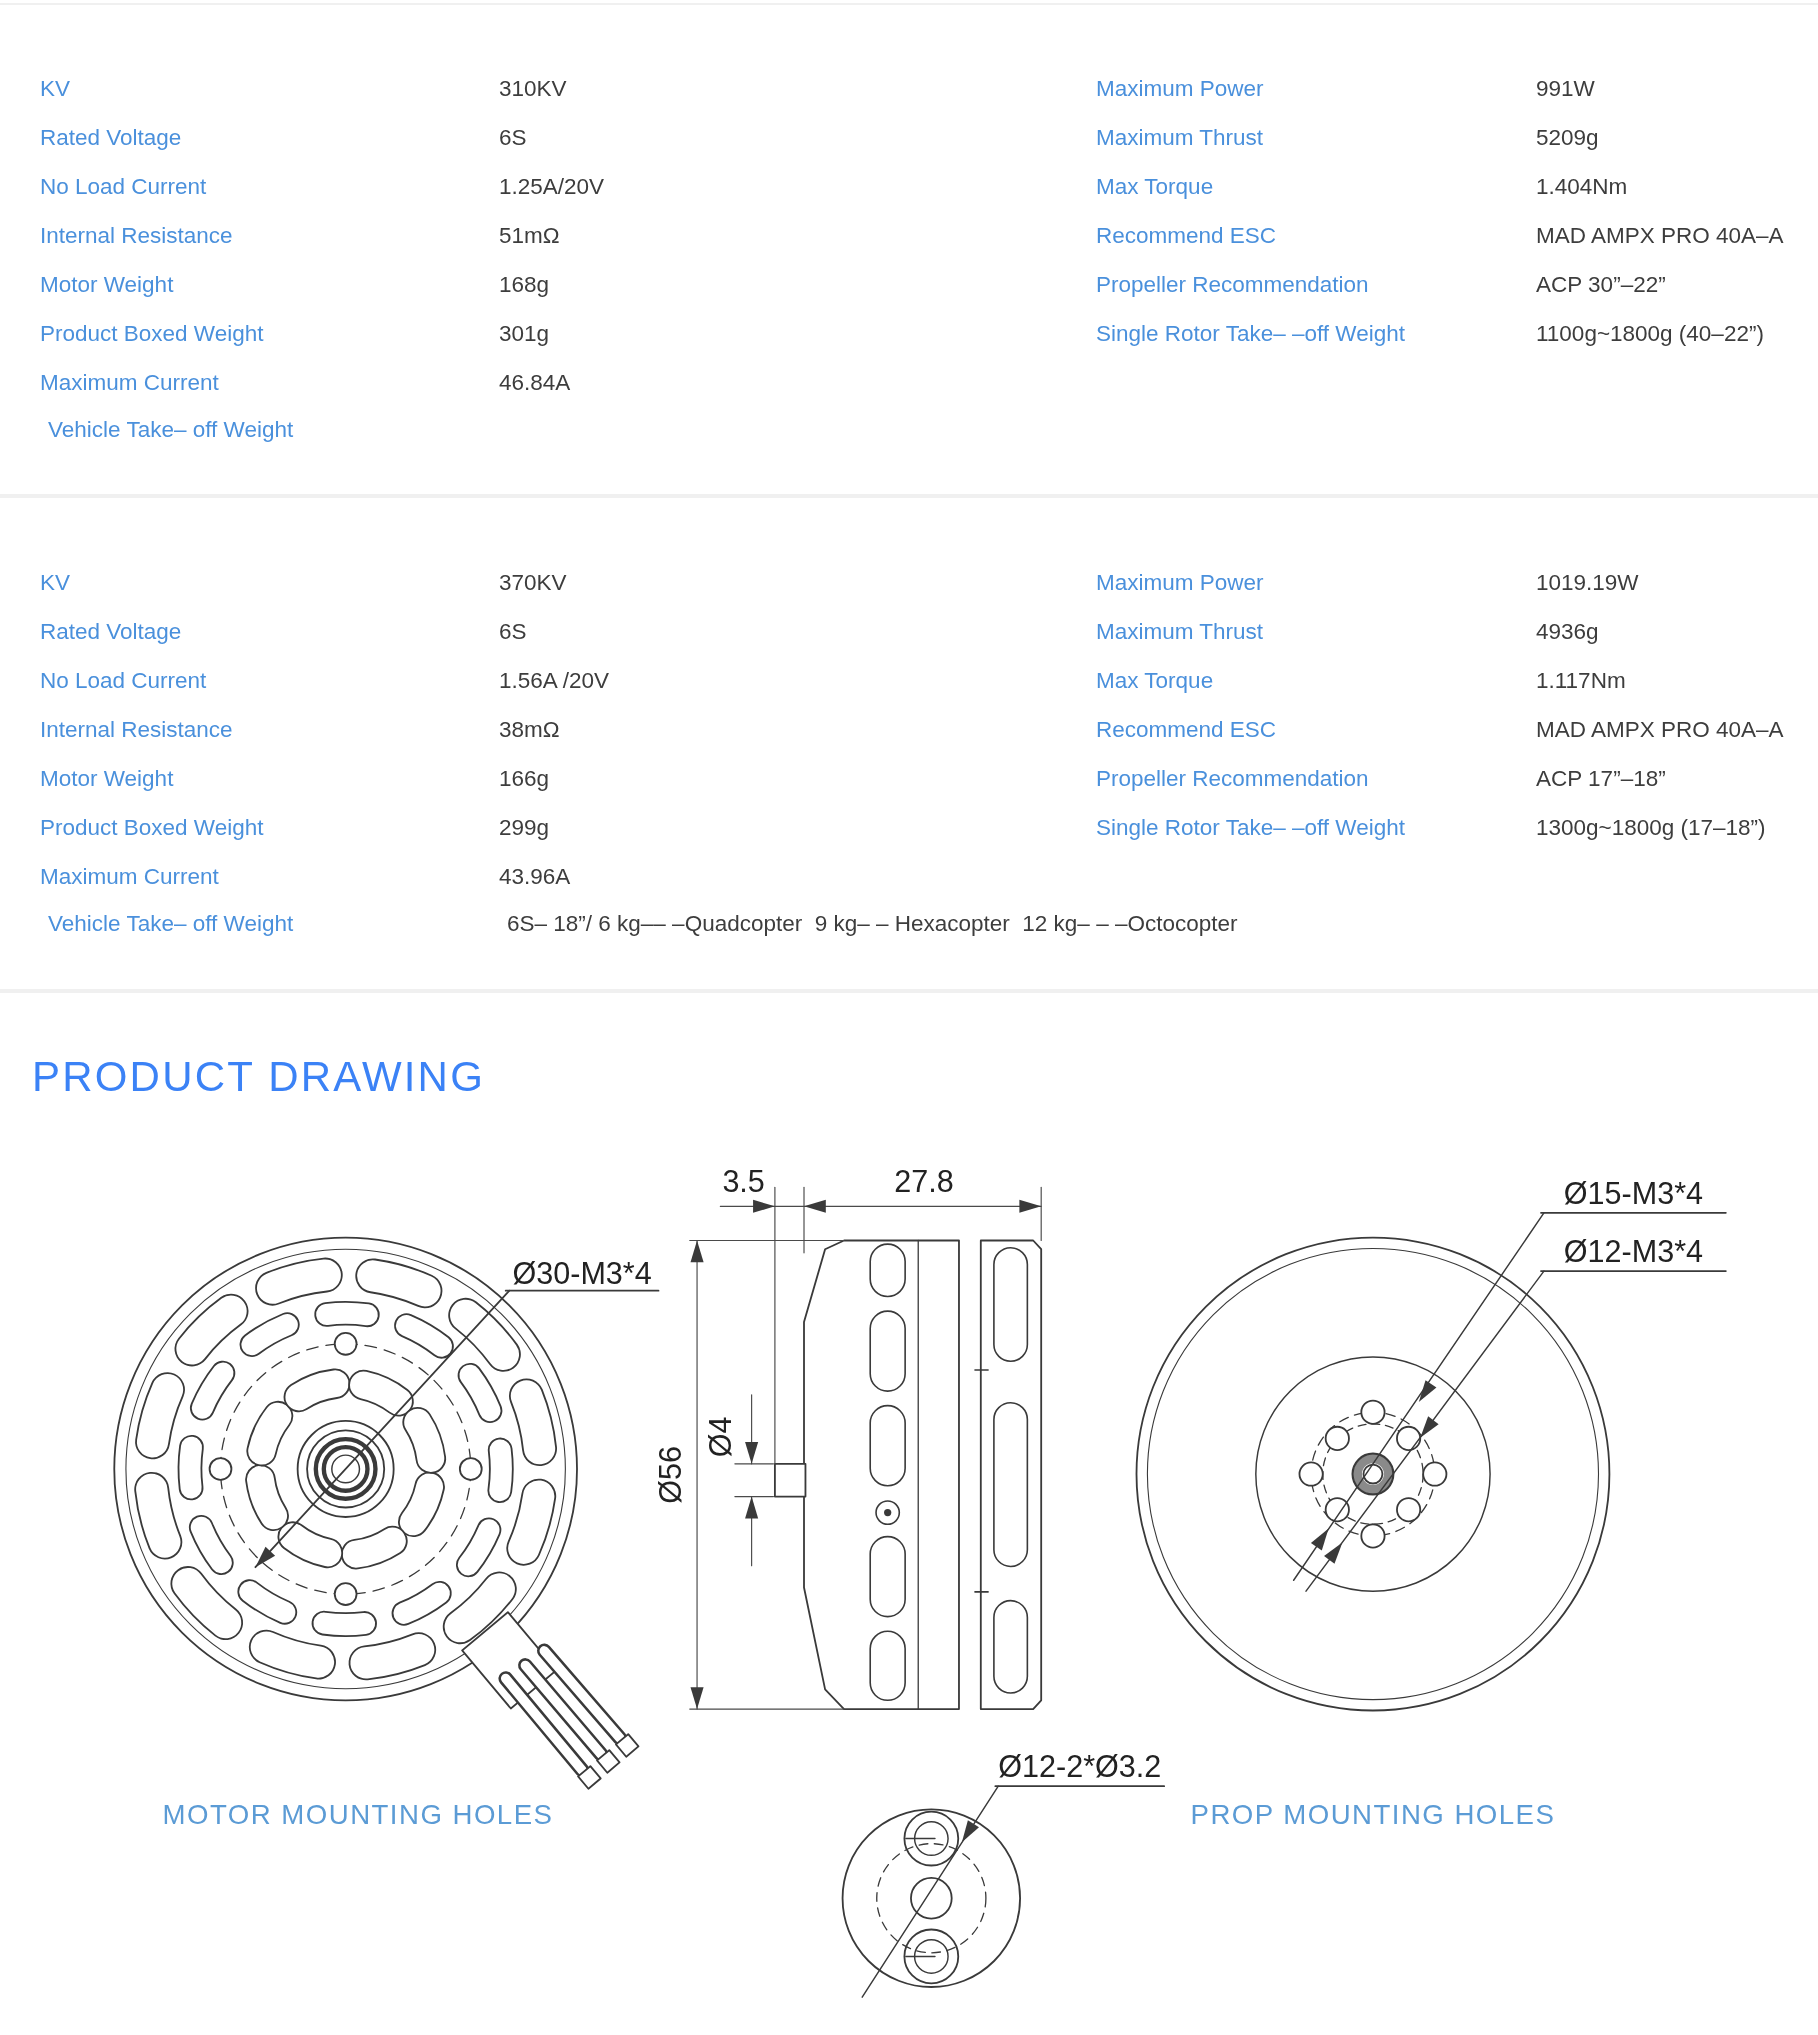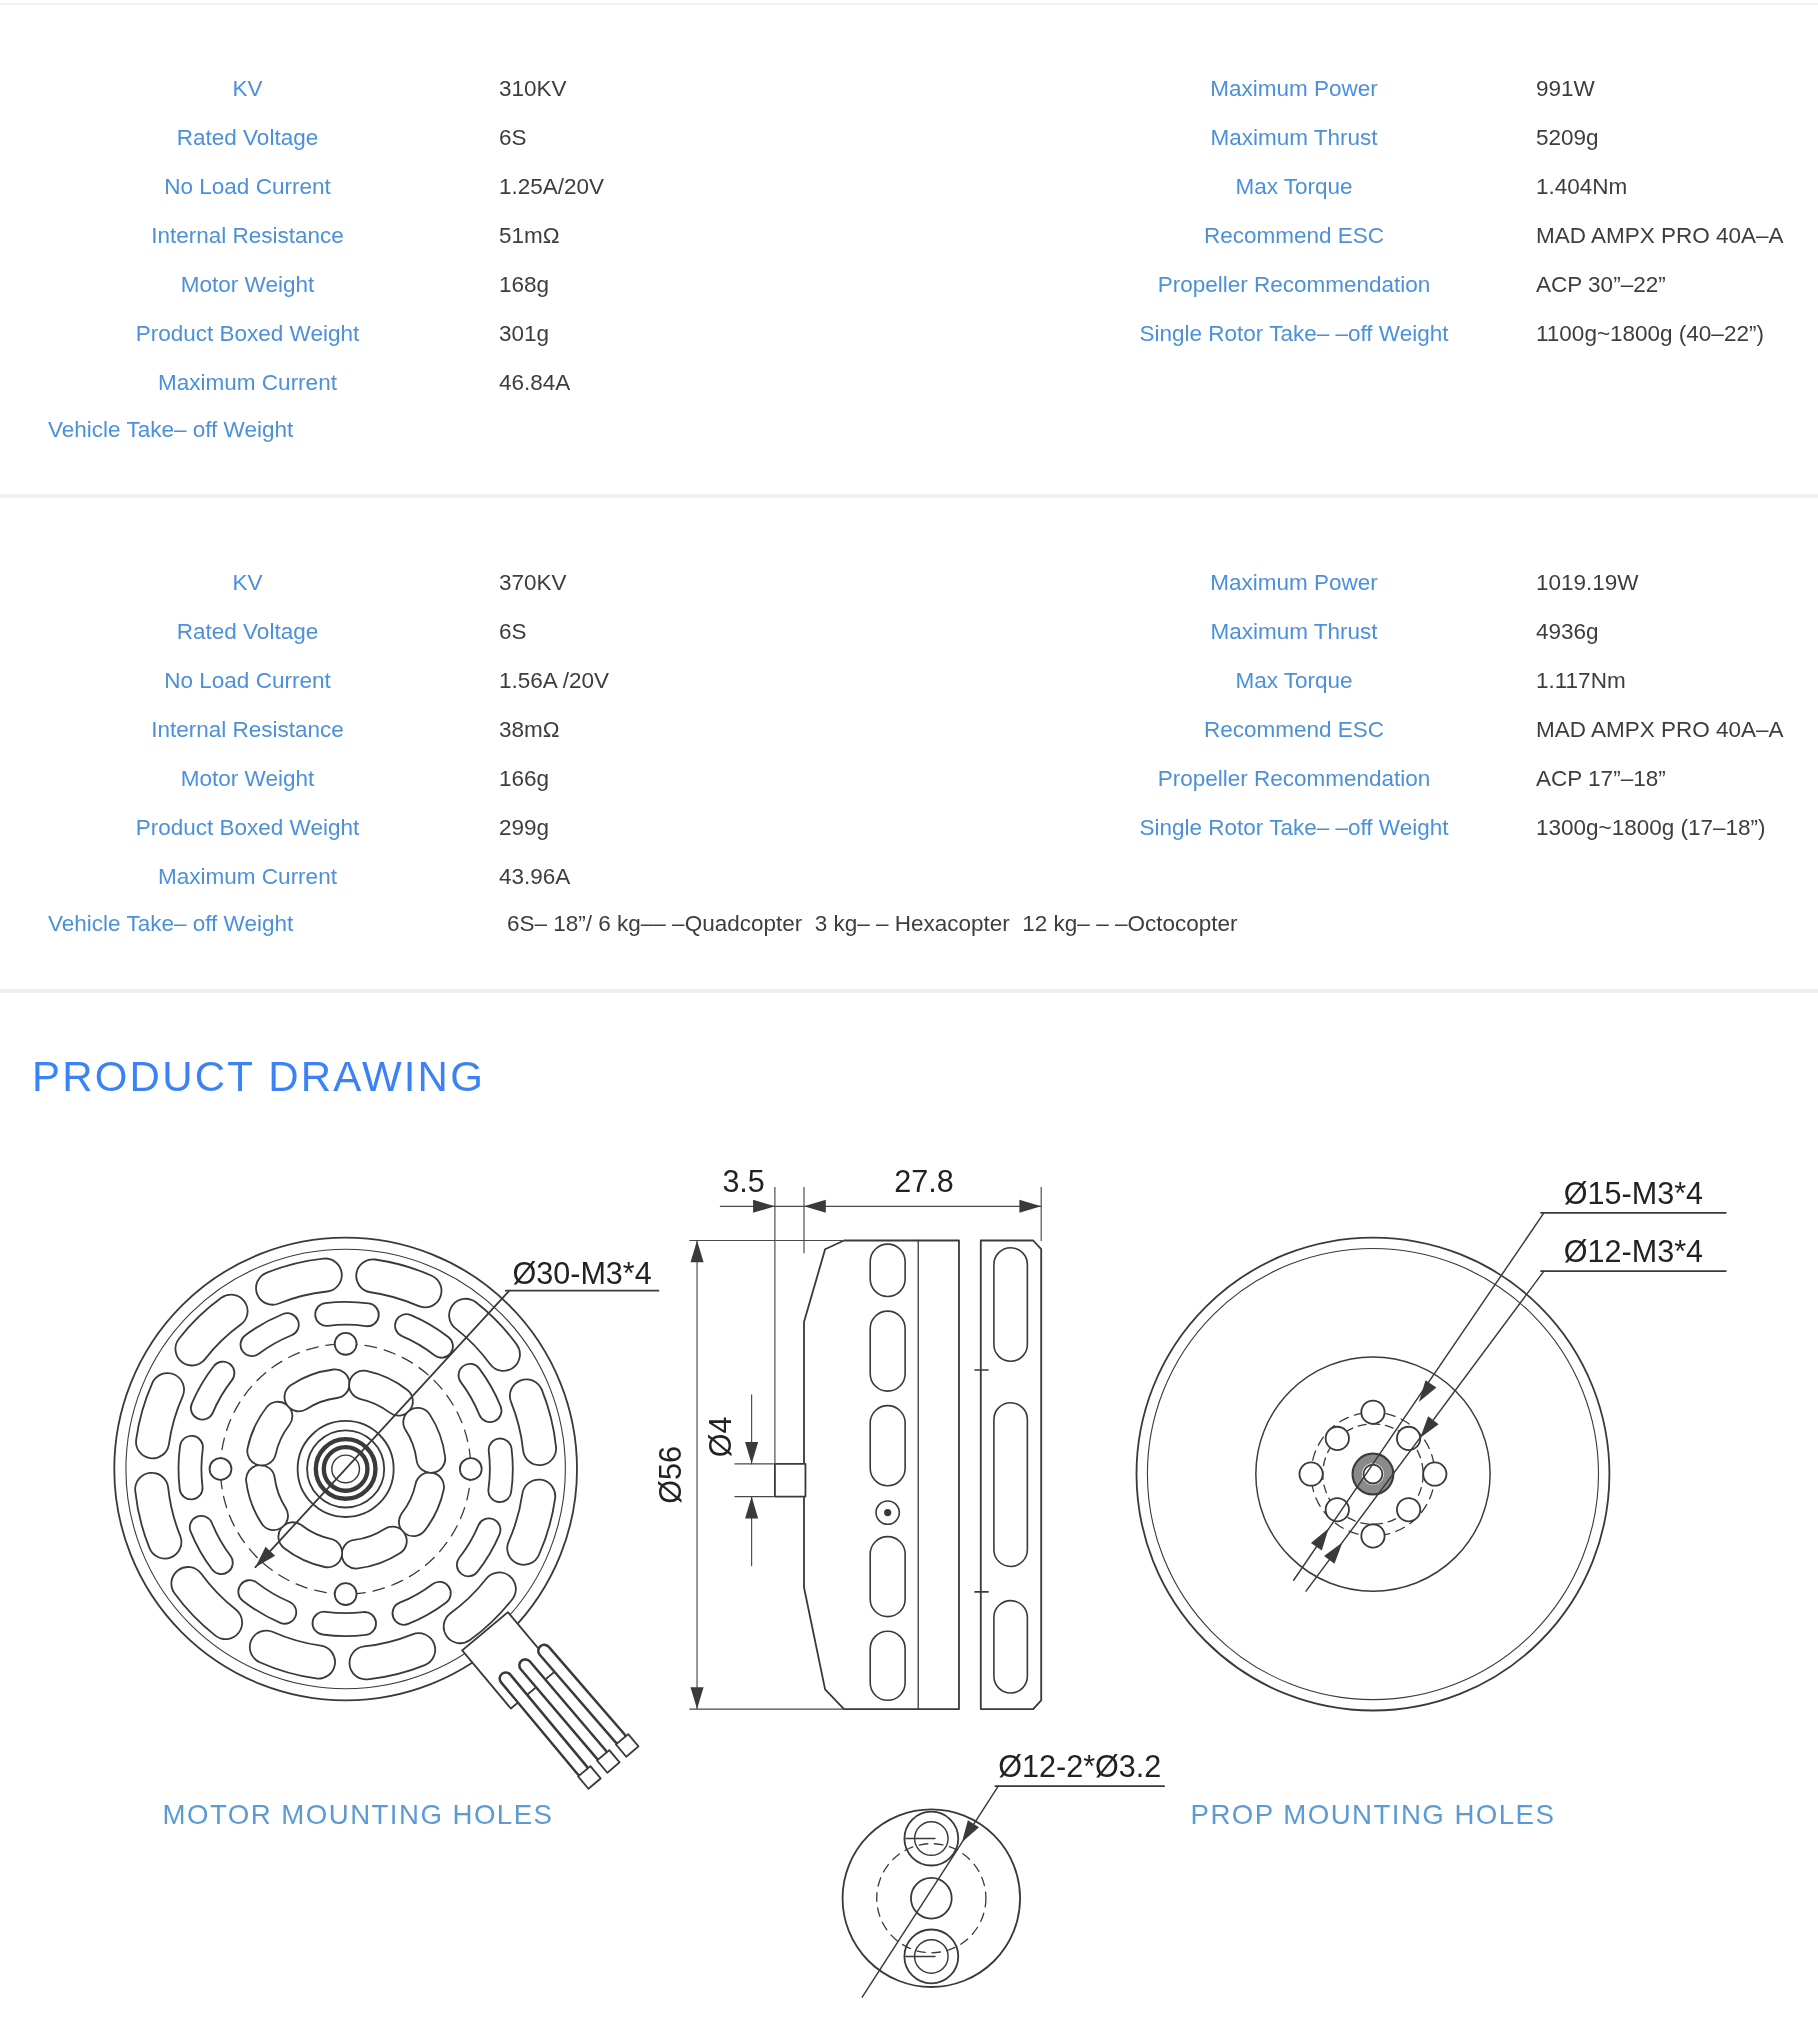--- a/index.html
+++ b/index.html
@@ -2,21 +2,21 @@
 <html style="font-size:11.6px"><head>
 <meta charset="utf-8">
 <style>
   html,body{margin:0;padding:0;}
   body{
     width:1819px;height:2035px;position:relative;background:#ffffff;
     font-family:"Liberation Sans","DejaVu Sans",sans-serif;overflow:hidden;
   }
   .hairline{position:absolute;left:0;width:1819px;background:#f0f0f0;}
   .spec-card{position:absolute;left:0;width:1819px;}
-  .col{position:absolute;top:0;text-align:center;}
+  .col{position:absolute;top:0;}
   .col-left{left:40px;width:1033px;}
   .col-right{left:1096px;width:713px;}
   .row{height:49px;line-height:49px;font-size:22.5px;white-space:pre;display:flex;}
   .lbl{color:#4a90dc;flex:none;}
   .col-left .lbl{width:415px;}
   .col-right .lbl{width:396px;}
   .val{color:#3d3d3d;margin-left:44px;}
   .veh-row{position:absolute;left:48px;top:341px;width:1760px;height:49px;line-height:49px;
     font-size:22.5px;white-space:pre;display:flex;}
   .veh-row .lbl{width:415px;flex:none;}
@@ -71,21 +71,21 @@
     <div class="col col-right">
       <div class="row"><span class="lbl">Maximum Power</span><span class="val">1019.19W</span></div>
       <div class="row"><span class="lbl">Maximum Thrust</span><span class="val">4936g</span></div>
       <div class="row"><span class="lbl">Max Torque</span><span class="val">1.117Nm</span></div>
       <div class="row"><span class="lbl">Recommend ESC</span><span class="val">MAD AMPX PRO 40A–A</span></div>
       <div class="row"><span class="lbl">Propeller Recommendation</span><span class="val">ACP 17”–18”</span></div>
       <div class="row"><span class="lbl">Single Rotor Take– –off Weight</span><span class="val">1300g~1800g (17–18”)</span></div>
     </div>
     <div class="veh-row">
       <span class="lbl">Vehicle Take– off Weight</span>
-      <span class="val">6S– 18”/ 6 kg–– –Quadcopter  3 kg– – Hexacopter  12 kg– – –Octocopter</span>
+      <span class="val">6S– 18”/ 6 kg–– –Quadcopter  9 kg– – Hexacopter  12 kg– – –Octocopter</span>
     </div>
   </section>
 
   <div class="hairline" style="top:989px;height:4.4px;"></div>
 
   <h1 class="section-title" style="margin:0;">PRODUCT DRAWING</h1>
 
   <svg id="drawing-svg" width="1819" height="924" viewBox="0 0 2500 1270" fill="none" stroke-linecap="round" stroke-linejoin="round">
 
     <g stroke="#3a3a3a">

